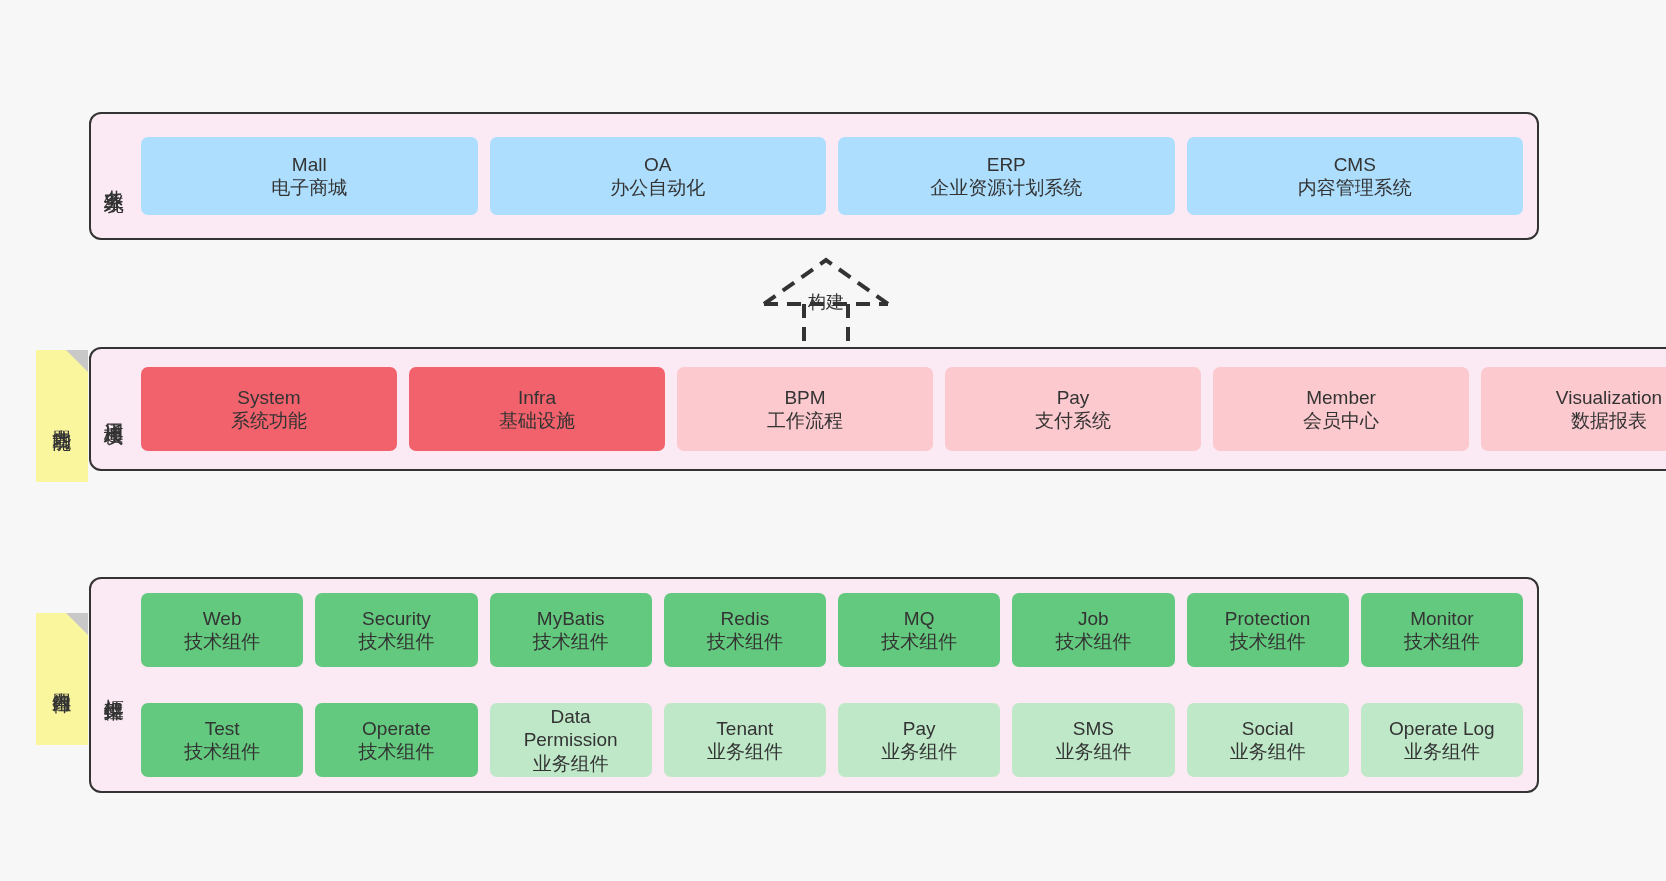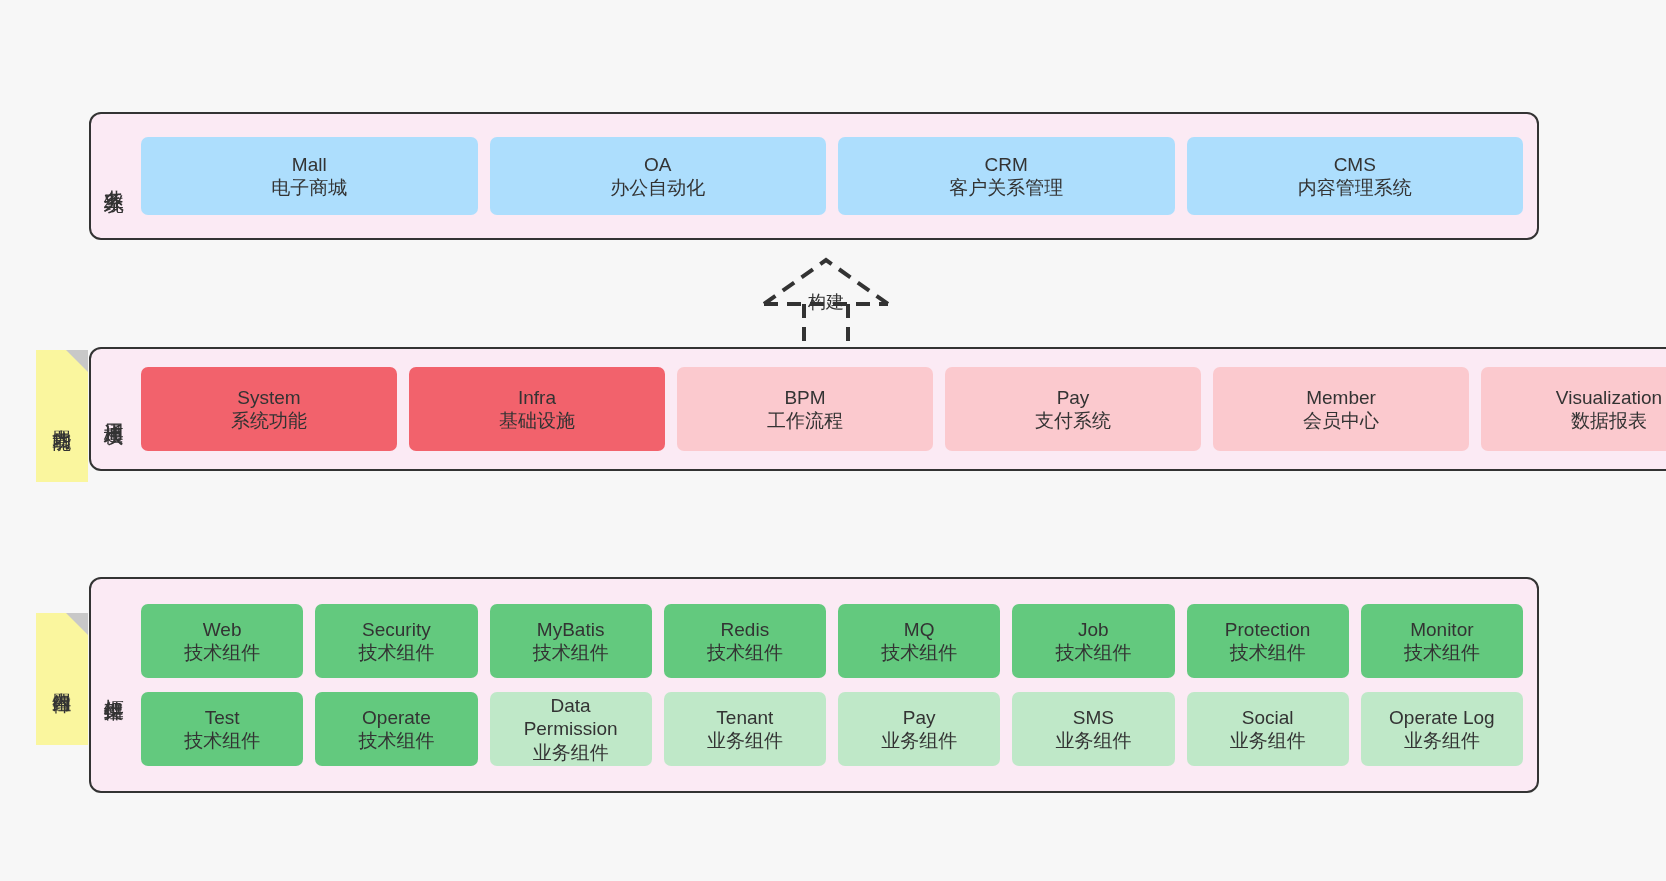--- a/index.html
+++ b/index.html
@@ -42,21 +42,21 @@
   }
   .layer-body {
     flex: 1 1 auto;
     display: flex;
     align-items: center;
     padding: 0 14px 0 4px;
     gap: 12px;
   }
   .layer-body.two-rows {
     flex-direction: column;
-    justify-content: center;
+    justify-content: space-between;
     gap: 14px;
     padding: 14px 14px 14px 4px;
   }
   .row {
     display: flex;
     width: 100%;
     gap: 12px;
   }
 
   
@@ -135,25 +135,25 @@
       <div class="card biz">
         <div class="t1">Mall</div>
         <div class="t2">电子商城</div>
       </div>
 
       <div class="card biz">
         <div class="t1">OA</div>
         <div class="t2">办公自动化</div>
       </div>
 
-
-      <div class="card biz">
-        <div class="t1">CRM</div>
-        <div class="t2">客户关系管理</div>
-      </div>
+      <div class="card biz">
+        <div class="t1">ERP</div>
+        <div class="t2">企业资源计划系统</div>
+      </div>
+
 
       <div class="card biz">
         <div class="t1">CMS</div>
         <div class="t2">内容管理系统</div>
       </div>
 
 
     </div>
   </div>
 

